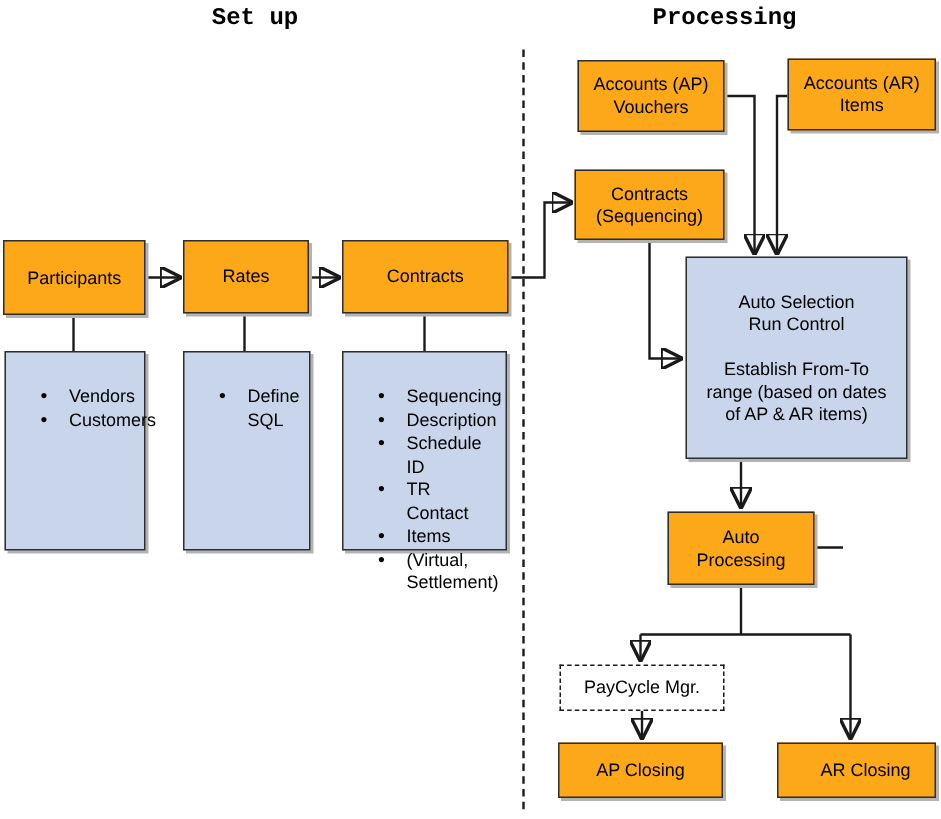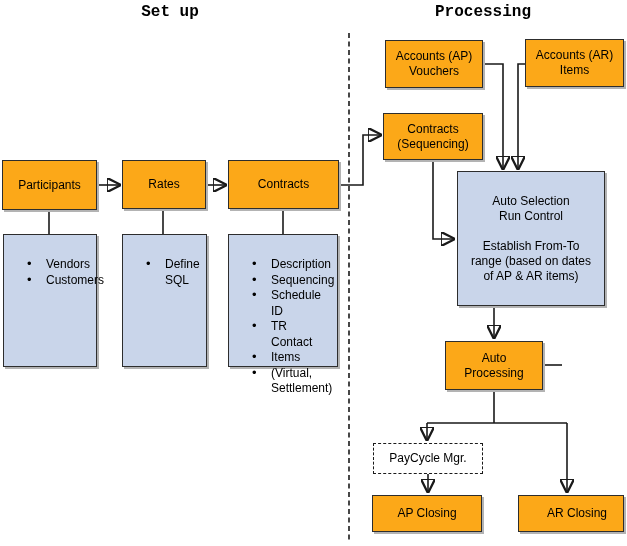--- a/index.html
+++ b/index.html
@@ -75,22 +75,22 @@
 
   <div class="list-box" style="left:122px; top:234px; width:85px; height:133px;">
     <ul>
       <li>Define
 SQL</li>
     </ul>
   </div>
 
   <div class="list-box" style="left:228px; top:234px; width:110px; height:133px;">
     <ul>
+      <li>Sequencing</li>
       <li>Description</li>
-      <li>Sequencing</li>
       <li>Schedule ID</li>
       <li>TR Contact</li>
       <li>Items</li>
       <li>(Virtual,
 Settlement)</li>
     </ul>
   </div>
 
   <div class="box solid orange" style="left:385px; top:40px; width:98px; height:48px;">Accounts (AP)
 Vouchers</div>

